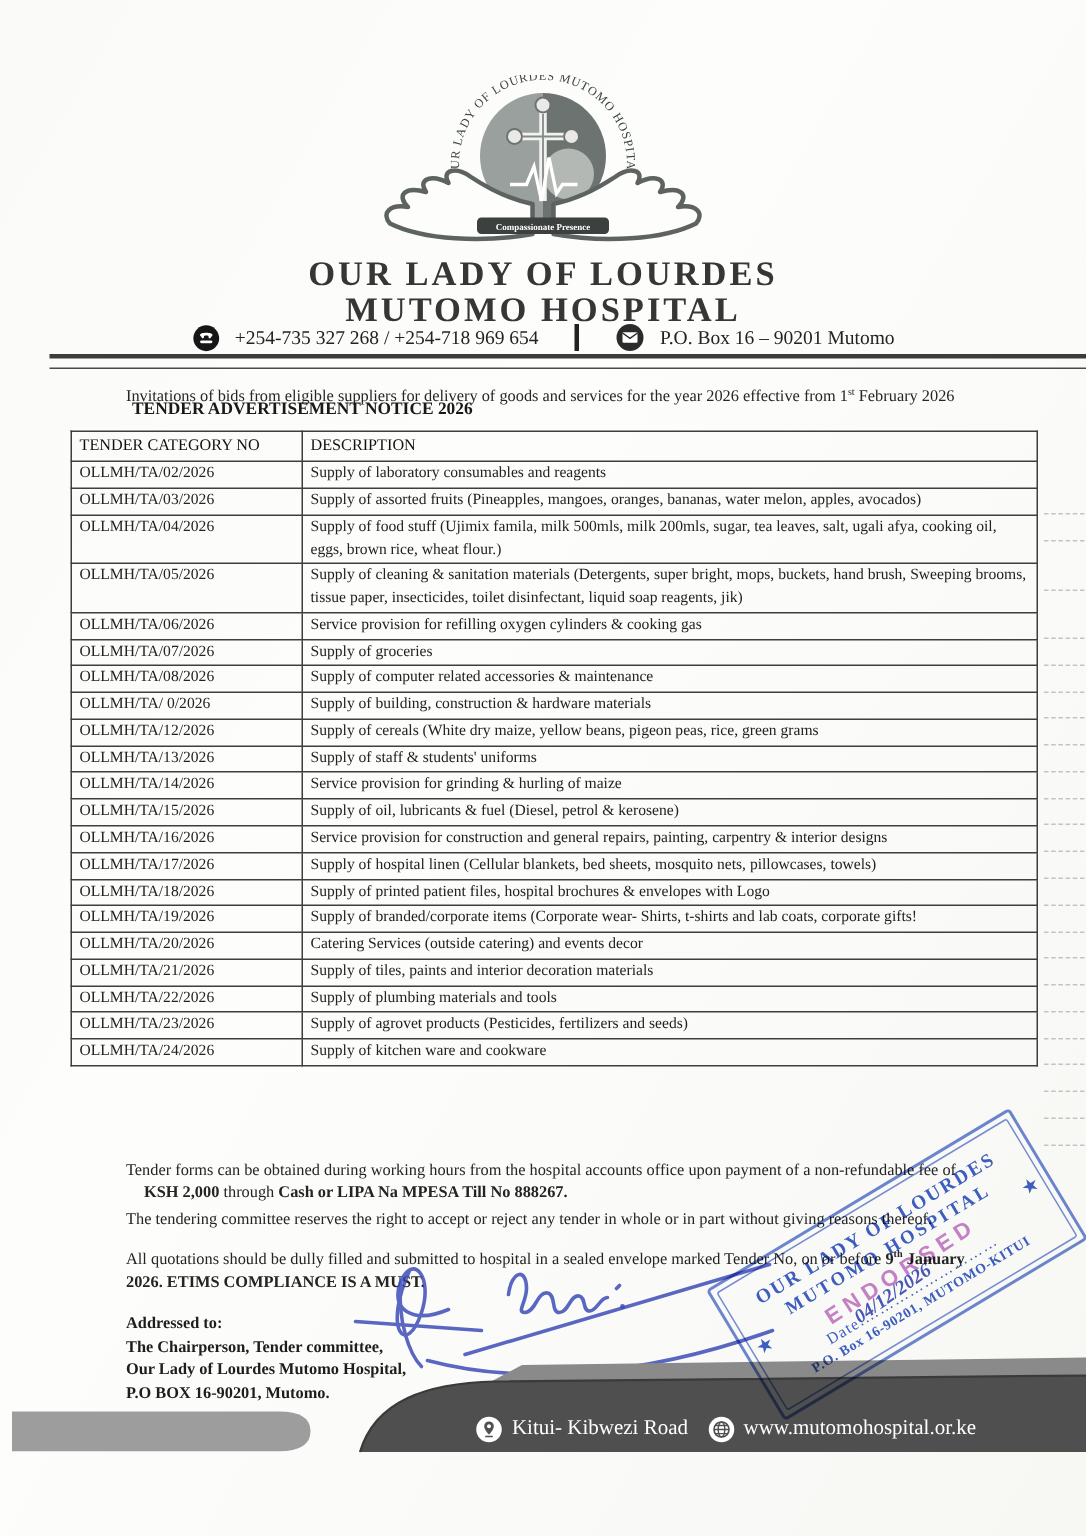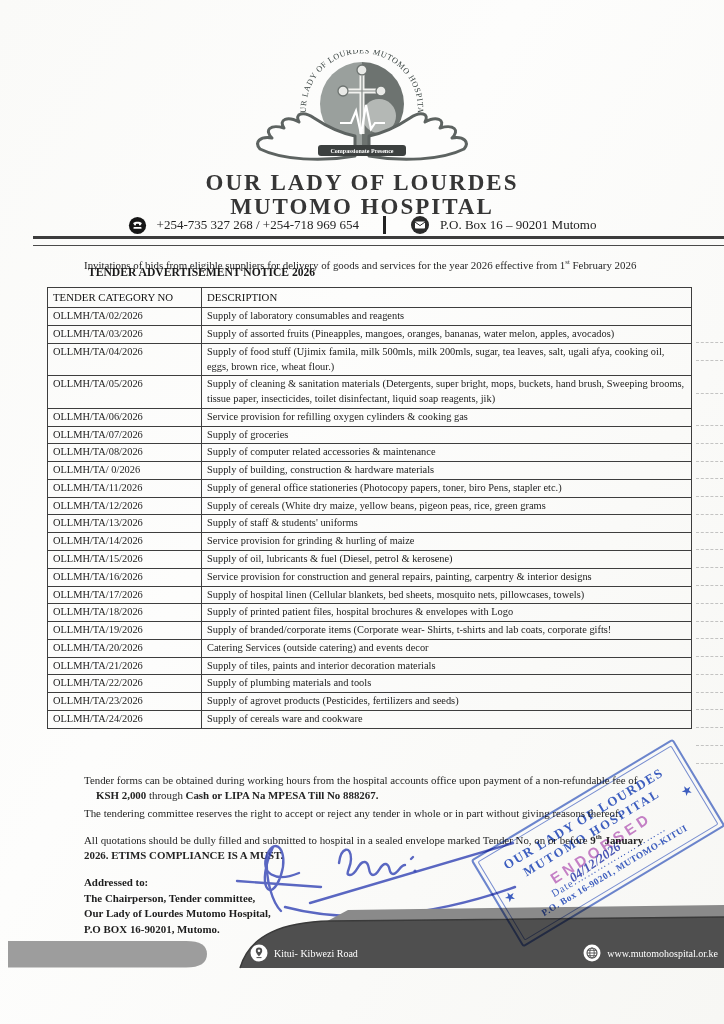--- a/index.html
+++ b/index.html
@@ -50,21 +50,21 @@
          font-family:"Liberation Sans",sans-serif;transform:rotate(-2deg);}
   .stamp-date{font-size:10.5px;letter-spacing:1px;}
   .stamp-box{font-size:9.3px;font-weight:bold;letter-spacing:.5px;}
   .stamp-star{position:absolute;top:42%;font-size:13px;color:#3e60c6;}
   .stamp-star.left{left:3px;} .stamp-star.right{right:3px;}
   .stamp-date-hand{position:absolute;left:70px;top:52px;font-style:italic;font-size:13px;
          color:#3747b6;transform:rotate(-4deg);font-weight:bold;opacity:.9;}
   
   .footer-art{position:absolute;left:0;top:900px;width:724px;height:80px;}
   .footer-items{position:absolute;left:250px;top:940px;right:6px;height:26px;display:flex;
-        align-items:center;justify-content:space-between;gap:13px;color:#fff;font-size:10px;z-index:8;}
+        align-items:center;justify-content:center;gap:13px;color:#fff;font-size:14px;z-index:8;}
   .footer-item{display:flex;align-items:center;gap:6px;}
   .footer-item svg{display:block;}
 </style>
 </head>
 <body>
 
 <div class="page">
 
   <svg class="logo" viewBox="0 0 220 124">
     <defs>
@@ -151,24 +151,20 @@
         </tr>
         <tr>
           <td class="cat">OLLMH/TA/08/2026</td>
           <td>Supply of computer related accessories &amp; maintenance</td>
         </tr>
         <tr>
           <td class="cat">OLLMH/TA/ 0/2026</td>
           <td>Supply of building, construction &amp; hardware materials</td>
         </tr>
         <tr>
-          <td class="cat">OLLMH/TA/11/2026</td>
-          <td>Supply of general office stationeries (Photocopy papers, toner, biro Pens, stapler etc.)</td>
-        </tr>
-        <tr>
           <td class="cat">OLLMH/TA/12/2026</td>
           <td>Supply of cereals (White dry maize, yellow beans, pigeon peas, rice, green grams</td>
         </tr>
         <tr>
           <td class="cat">OLLMH/TA/13/2026</td>
           <td>Supply of staff &amp; students' uniforms</td>
         </tr>
         <tr>
           <td class="cat">OLLMH/TA/14/2026</td>
           <td>Service provision for grinding &amp; hurling of maize</td>
@@ -204,21 +200,21 @@
         <tr>
           <td class="cat">OLLMH/TA/22/2026</td>
           <td>Supply of plumbing materials and tools</td>
         </tr>
         <tr>
           <td class="cat">OLLMH/TA/23/2026</td>
           <td>Supply of agrovet products (Pesticides, fertilizers and seeds)</td>
         </tr>
         <tr>
           <td class="cat">OLLMH/TA/24/2026</td>
-          <td>Supply of cereals ware and cookware</td>
+          <td>Supply of kitchen ware and cookware</td>
         </tr>
       </tbody>
   </table>
 
   <div class="terms">
     <p><span>Tender forms can be obtained during working hours from the hospital accounts office upon payment of a non-refundable fee of</span><br><span style="font-weight: bold; margin-left: 12px;">KSH 2,000</span><span> through </span><span style="font-weight: bold;">Cash or LIPA Na MPESA Till No 888267.</span></p>
     <p><span>The tendering committee reserves the right to accept or reject any tender in whole or in part without giving reasons thereof.</span></p>
     <p class="gap"><span>All quotations should be dully filled and submitted to hospital in a sealed envelope marked Tender No, on or before </span><span style="font-weight: bold;">9</span><sup style="font-weight: bold;">th</sup><span style="font-weight: bold;"> January</span><br><span style="font-weight: bold;">2026. ETIMS COMPLIANCE IS A MUST.</span></p>
     <div class="address">
       <div>Addressed to:</div>

